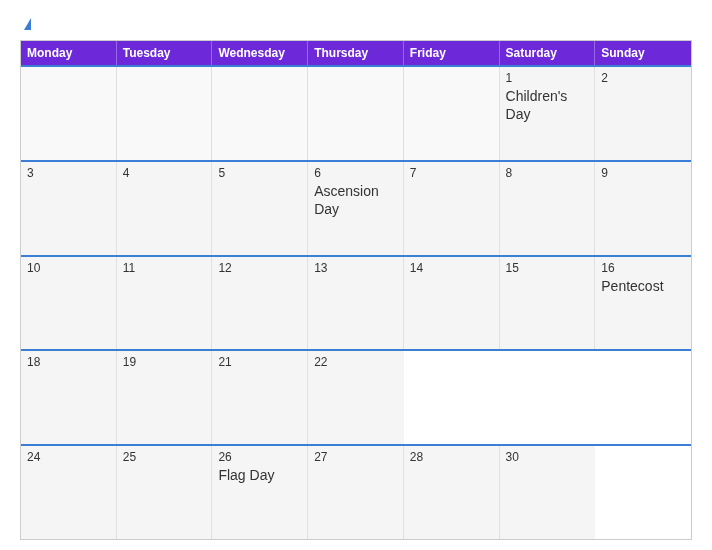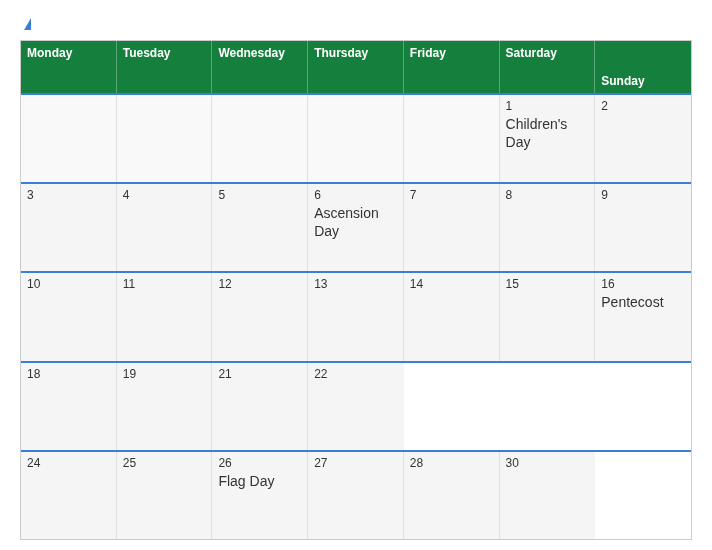--- a/index.html
+++ b/index.html
@@ -58,32 +58,31 @@
     }
     .calendar {
       flex: 1;
       display: flex;
       flex-direction: column;
       border: 1px solid #ccc;
     }
     .cal-header {
       display: grid;
       grid-template-columns: repeat(7, 1fr);
-      background: #15803d;
+      background: #6d28d9;
     }
     .cal-header-cell {
       color: #fff;
       font-size: 12px;
       font-weight: bold;
       padding: 5px 6px;
       border-right: 1px solid rgba(255,255,255,0.3);
     }
     .cal-header-cell:last-child {
       border-right: none;
-      margin-top: 28px;
     }
     .cal-body {
       flex: 1;
       display: flex;
       flex-direction: column;
     }
     .cal-row {
       flex: 1;
       display: grid;
       grid-template-columns: repeat(7, 1fr);

